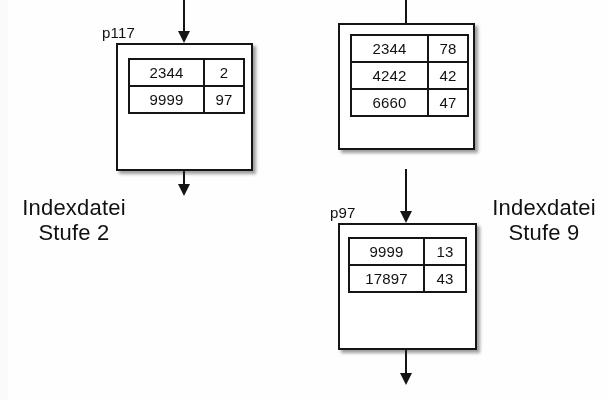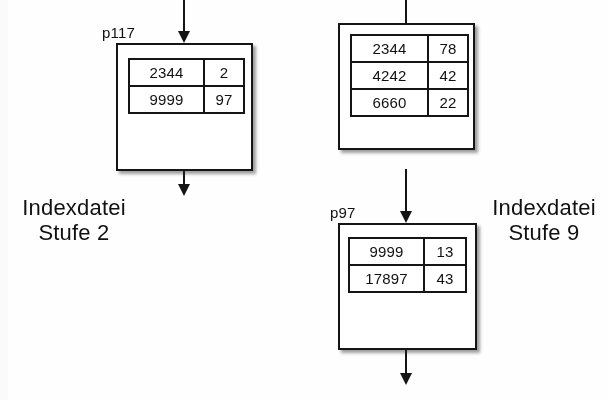--- a/index.html
+++ b/index.html
@@ -129,21 +129,21 @@
         <div class="irow">
           <div class="kcell" style="width:75px">2344</div>
           <div class="pcell">78</div>
         </div>
         <div class="irow">
           <div class="kcell" style="width:75px">4242</div>
           <div class="pcell">42</div>
         </div>
         <div class="irow">
           <div class="kcell" style="width:75px">6660</div>
-          <div class="pcell">22</div>
+          <div class="pcell">47</div>
         </div>
       </div>
     </div>
   </div>
 
   <div class="node" style="left:330px; top:204px">
     <div class="ptitle">p97</div>
     <div class="pbox" style="width:139px; height:127px; margin-left:8px; padding:12px 0 0 8px">
       <div class="itable" style="width:115px">
         <div class="irow">

